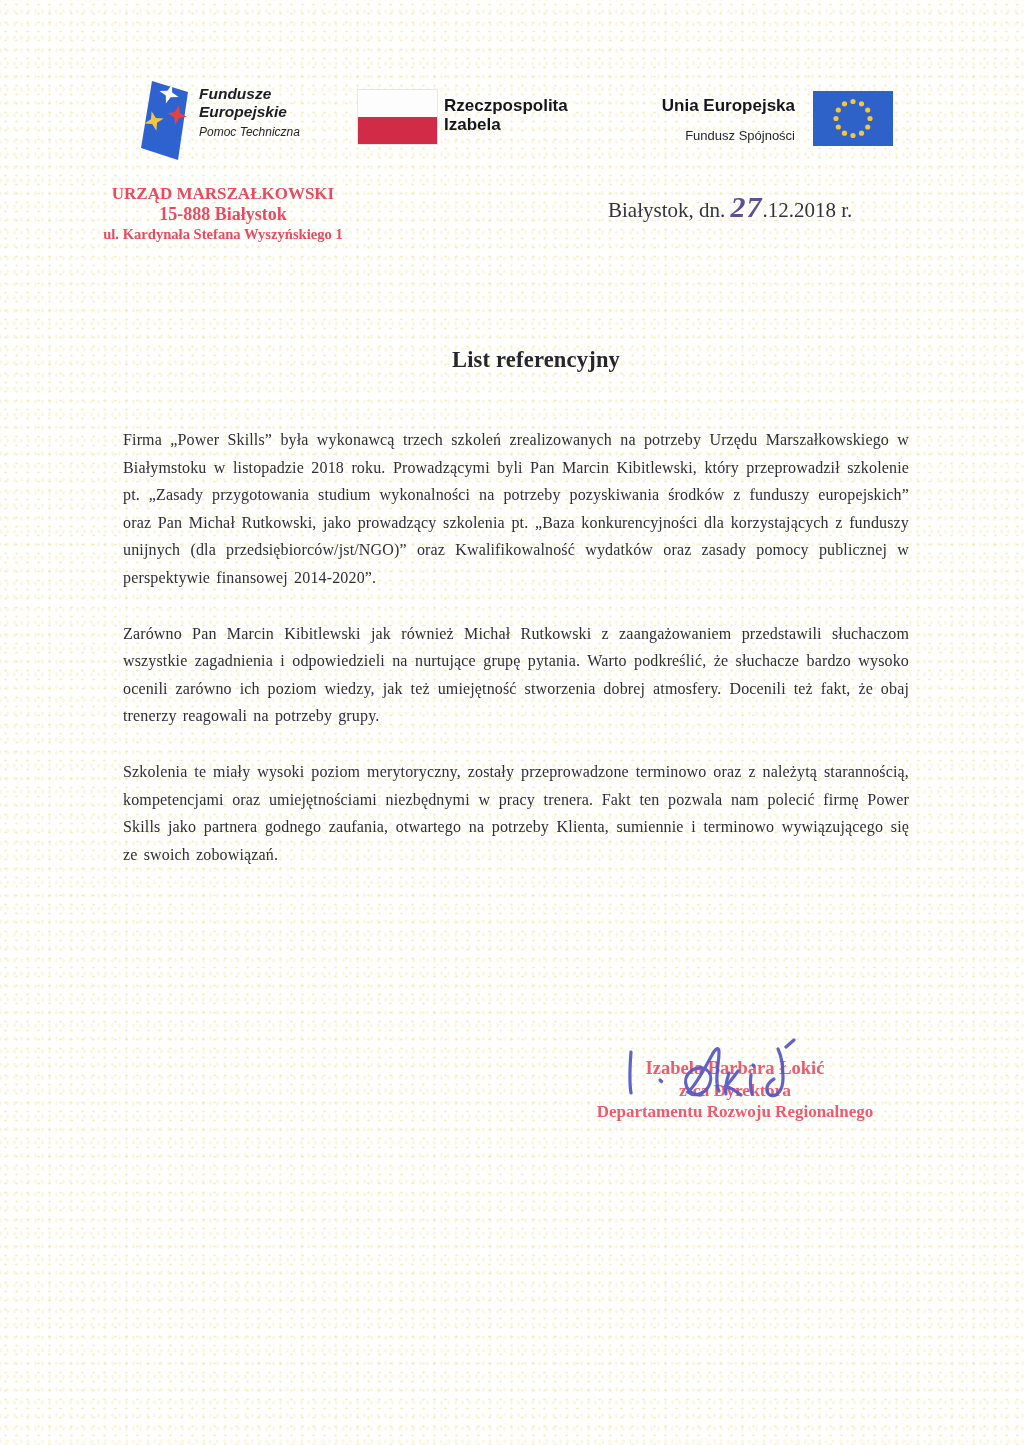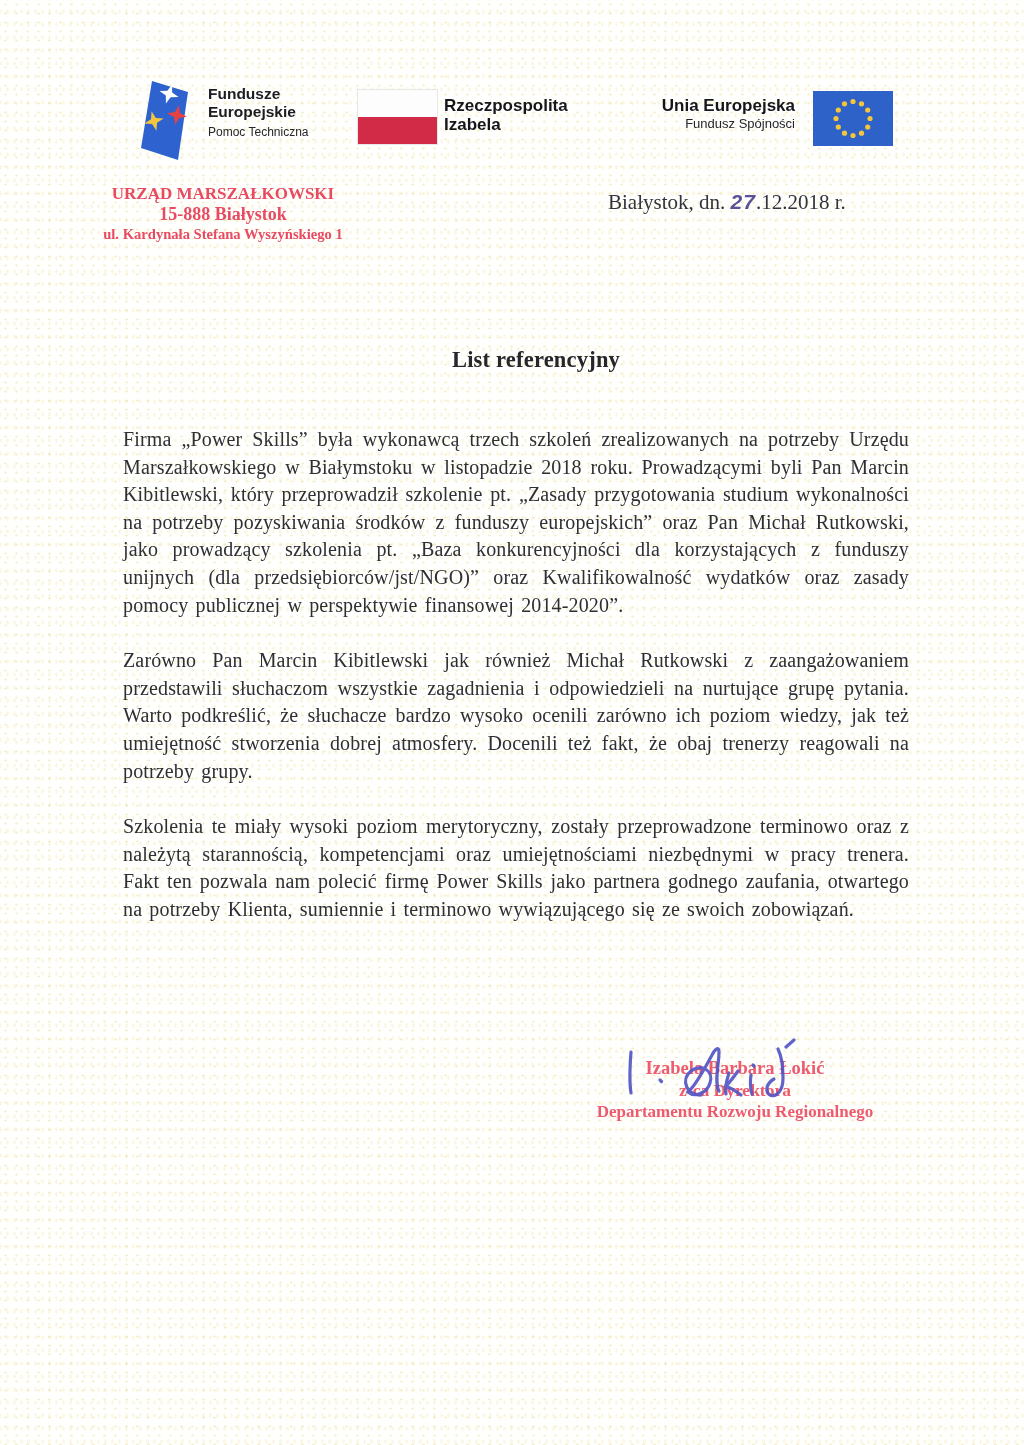--- a/index.html
+++ b/index.html
@@ -14,63 +14,63 @@
     background-size:11px 9px, 7px 13px;
     background-position:0 0, 4px 5px;
     overflow:hidden;
     font-family:"Liberation Serif", serif;
     color:var(--body-text,#2e2e35);
   }
 
   
   .logo-band{position:absolute;left:0;top:0;width:100%;height:180px;}
   .logo-fe{position:absolute;left:140px;top:79px;display:flex;}
-  .fe-text{margin-left:18px;margin-top:6px;font-family:"Liberation Sans",sans-serif;}
+  .fe-text{margin-left:9px;margin-top:6px;font-family:"Liberation Sans",sans-serif;font-style:italic;}
   .fe-title{font-size:15.5px;font-weight:bold;line-height:18px;color:#1c1c23;}
   .fe-sub{font-size:12px;font-weight:500;margin-top:4px;color:#26262c;}
 
   .logo-pl{position:absolute;left:357px;top:89px;display:flex;}
   .pl-flag{width:81px;height:56px;border:1px solid #e7e7e7;box-sizing:border-box;}
   .pl-flag .white{height:50%;background:#fdfdfd;}
   .pl-flag .red{height:50%;background:var(--flag-red,#d22b47);}
   .pl-text{margin-left:6px;margin-top:7px;font-family:"Liberation Sans",sans-serif;
            font-size:17px;font-weight:bold;line-height:19px;color:#15151c;}
 
   .logo-eu{position:absolute;left:620px;top:96px;display:flex;}
   .eu-text{width:175px;text-align:right;font-family:"Liberation Sans",sans-serif;}
   .eu-title{font-size:17px;font-weight:bold;color:#15151c;line-height:20px;}
-  .eu-sub{font-size:13px;font-weight:500;color:#26262c;margin-top:0;}
+  .eu-sub{font-size:13px;font-weight:500;color:#26262c;margin-top:12px;}
   .eu-flag{margin-left:18px;margin-top:-5px;}
 
   
   .sender-stamp{
     position:absolute;left:87px;top:184px;width:272px;
     text-align:center;color:var(--stamp-red,#e84a60);
     font-weight:bold;line-height:20px;
   }
   .sender-stamp .l1,.sender-stamp .l2{font-size:17px;}
   .sender-stamp .l3{font-size:18px;}
   .sender-stamp .l4{font-size:14.6px;}
 
   
   .dateline{position:absolute;left:608px;top:190px;font-size:21px;color:#33333d;white-space:nowrap;}
   .handwritten-day{
-    font-family:Liberation Sans, sans-serif;font-style:italic;font-weight:bold;
-    font-size:21px;color:var(--ink-blue-dark,#5a5295);letter-spacing:1px;
+    font-family:Liberation Serif, serif;font-style:italic;font-weight:bold;
+    font-size:30px;color:var(--ink-blue-dark,#5a5295);letter-spacing:1px;
   }
 
   
   .doc-title{
     position:absolute;left:0;top:347px;width:100%;
     text-align:center;font-size:22.5px;font-weight:bold;color:#26262c;
     margin:0;letter-spacing:.2px;padding-left:24px;
   }
   .body-text{position:absolute;left:123px;top:426px;width:786px;}
   .body-text p{
-    margin:0 0 28px 0;font-size:20px;line-height:27.6px;
+    margin:0 0 28px 0;font-size:16px;line-height:27.6px;
     text-align:justify;word-spacing:2px;letter-spacing:.15px;color:var(--body-text,#2e2e35);
   }
 
   
   .signature-block{
     position:absolute;left:565px;top:1030px;width:340px;
     text-align:center;color:var(--stamp-red-light,#ee5a6e);font-weight:bold;
   }
   .sig-authority{font-size:17px;letter-spacing:.4px;line-height:21px;}
   .sig-name{font-size:18.5px;margin-top:27px;line-height:22px;}

